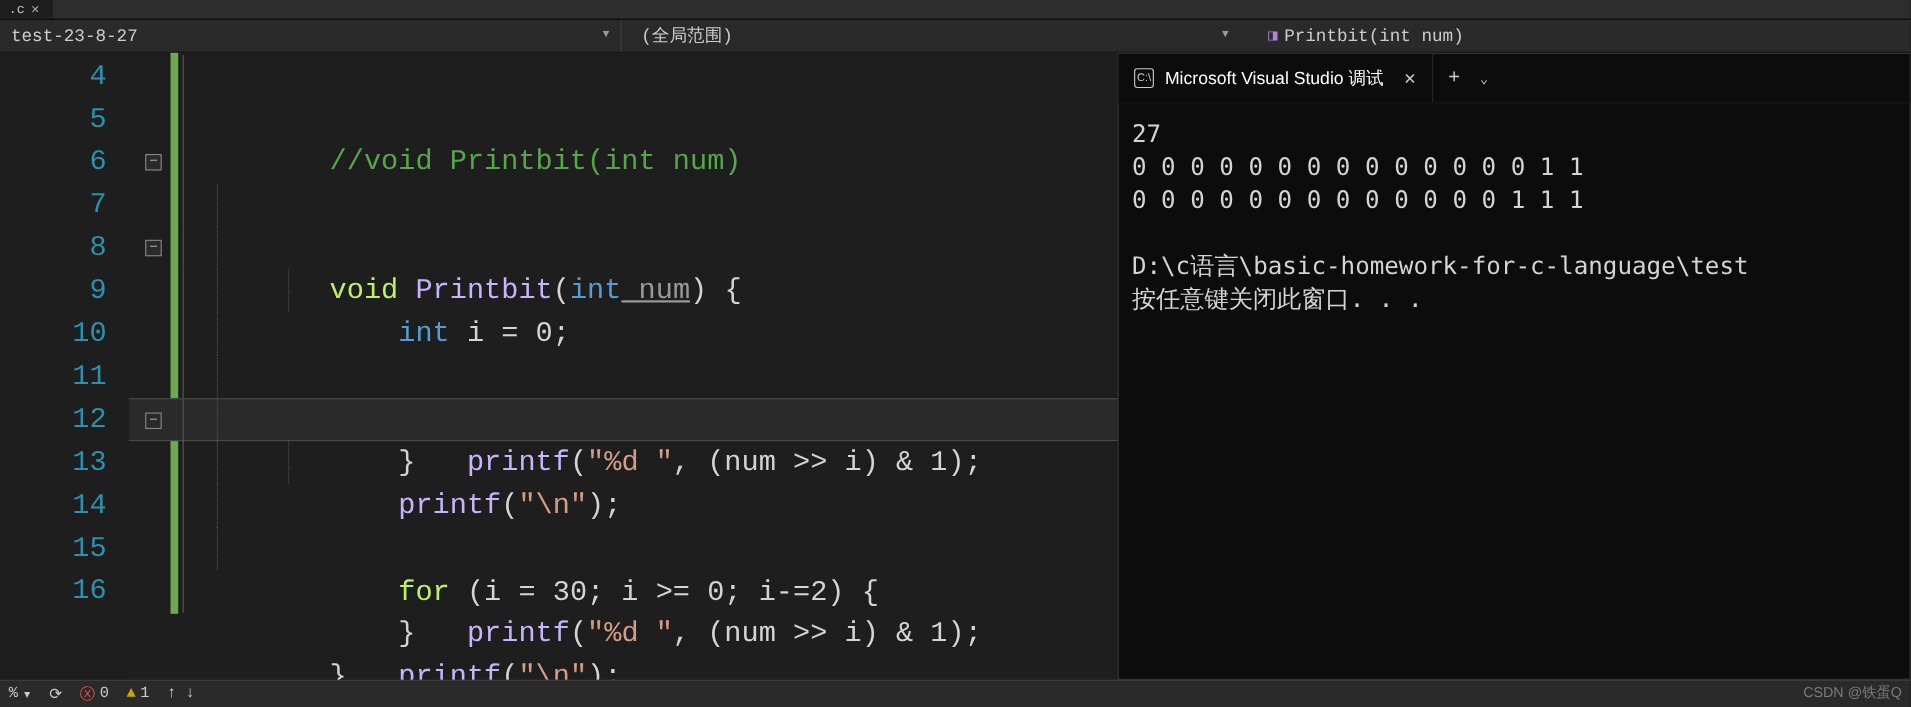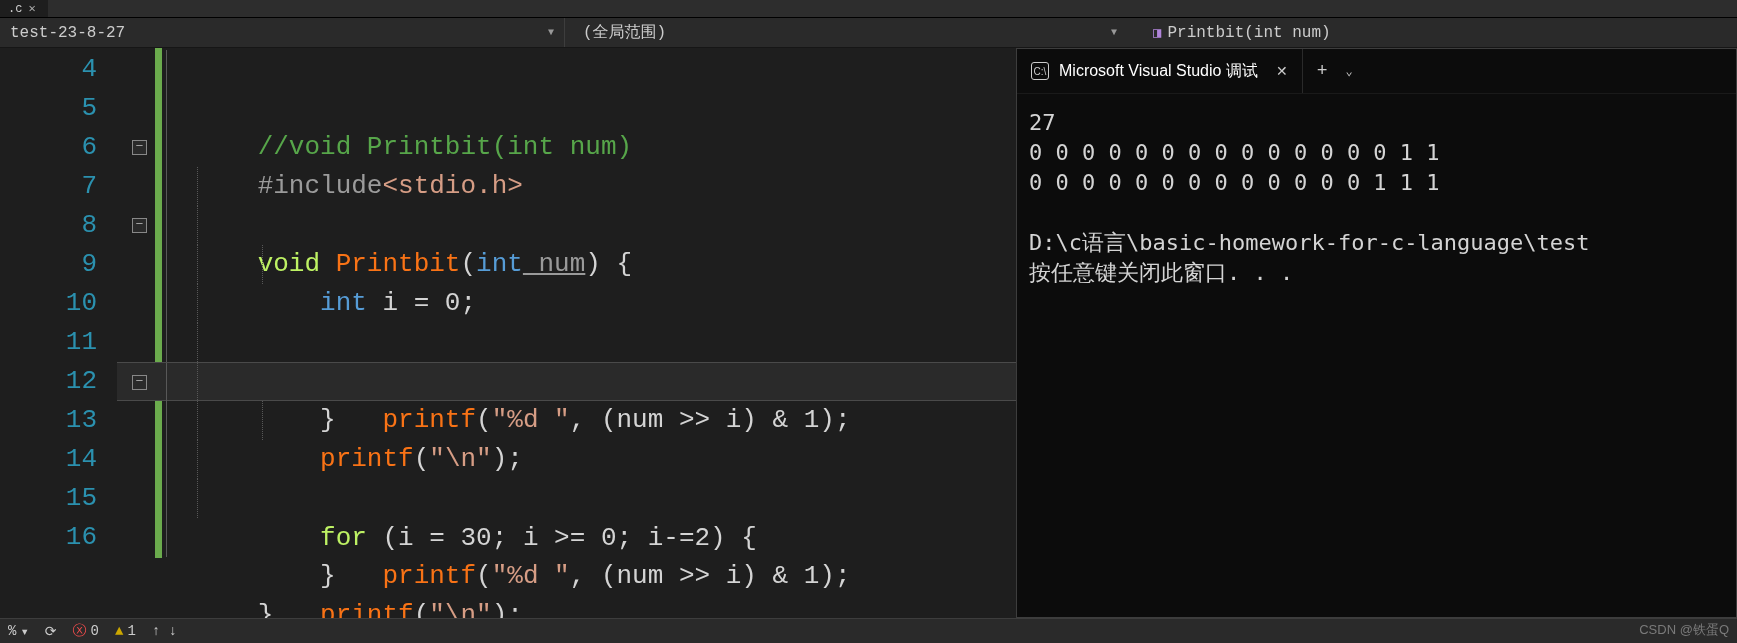--- a/index.html
+++ b/index.html
@@ -125,21 +125,21 @@
     .guide-solid { border-left: 1px solid #585858; }
     .guide-dotted { border-left: 1px dotted #585858; }
     .highlight-line {
       background: #2a2a2a;
       border-top: 1px solid #4a4a4a;
       border-bottom: 1px solid #4a4a4a;
     }
     .c-comment { color: #57a64a; }
     .c-keyword { color: #bef264; }
     .c-type { color: #569cd6; }
-    .c-func { color: #f97316; }
+    .c-func { color: #c4b5fd; }
     .c-param { color: #9a9a9a; text-decoration: underline; }
     .c-string { color: #d69d85; }
     .c-include { color: #9b9b9b; }
     .c-paren { color: #d4d4d4; }
 
     .terminal-window {
       position: absolute;
       top: 48px;
       left: 1016px;
       width: 721px;
@@ -213,21 +213,21 @@
     .err-icon { color: #f14c4c; }
     .warn-icon { color: #cca700; }
     .watermark {
       position: absolute;
       bottom: 4px;
       right: 8px;
       font-size: 13px;
       color: #7a7a7a;
       font-family: sans-serif;
     }
-    .code-text { margin-left: 47px; }
+    .code-text { margin-left: 89px; }
   </style>
 </head>
 <body>
 
 <div class="tab-bar">
   <div class="tab-item">
     <span>.c</span>
     <span class="tab-close">✕</span>
   </div>
 </div>
@@ -266,21 +266,20 @@
   <div class="code-area">
     <div class="change-bar"></div>
 
     <div class="code-line">
       <span class="guide guide-solid" style="left:49px"></span>
       <span class="code-text"><span class="c-comment">//void Printbit(int num)</span></span>
     </div>
 
     <div class="code-line">
       <span class="guide guide-solid" style="left:49px"></span>
-      <span class="code-text"><span class="c-include">#include</span><span class="c-string">&lt;stdio.h&gt;</span></span>
     </div>
 
     <div class="code-line">
       <span class="fold-btn">−</span>
       <span class="guide guide-solid" style="left:49px"></span>
       <span class="code-text"><span class="c-keyword">void</span><span class="c-func"> Printbit</span><span class="c-paren">(</span><span class="c-type">int</span><span class="c-param"> num</span><span class="c-paren">) {</span></span>
     </div>
 
     <div class="code-line">
       <span class="guide guide-solid" style="left:49px"></span>

